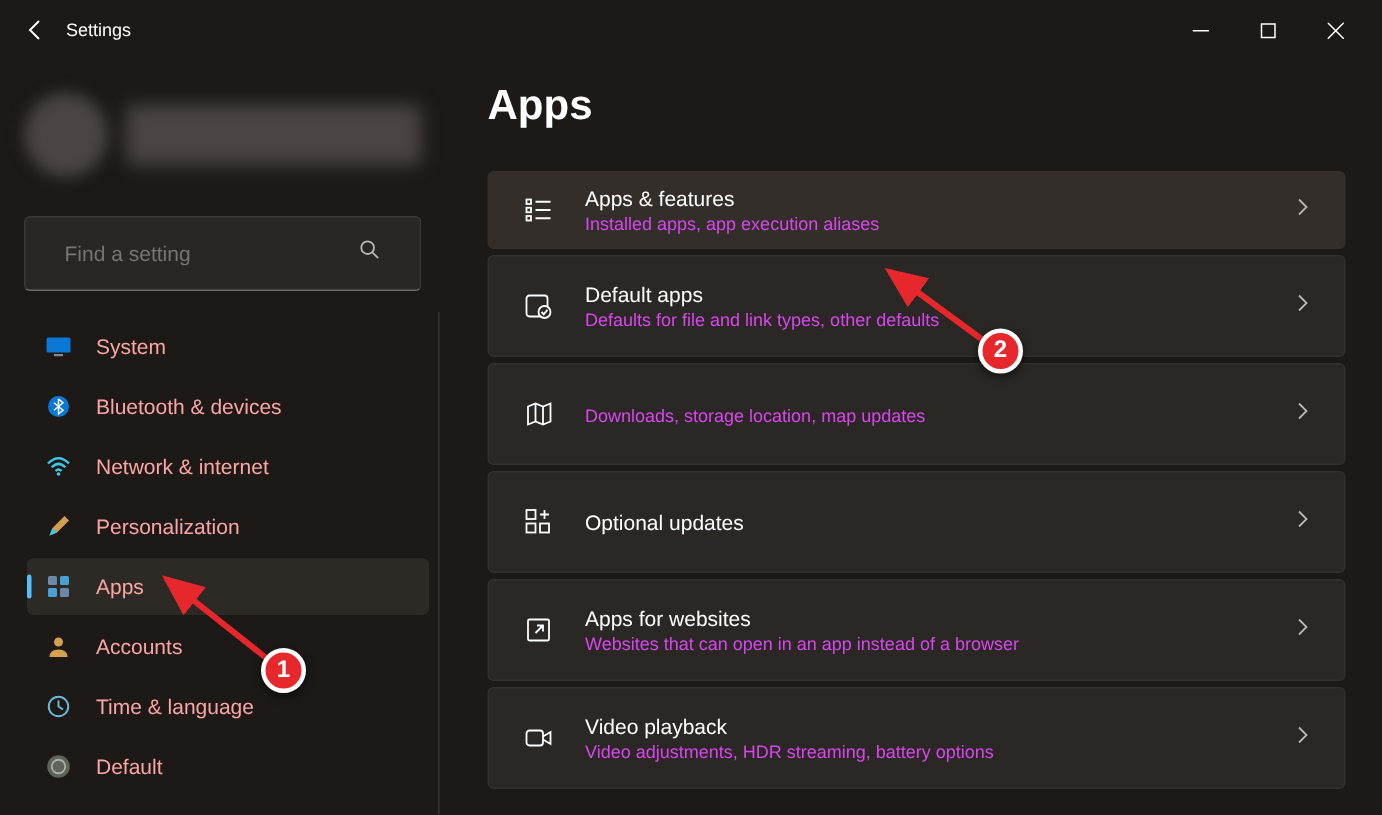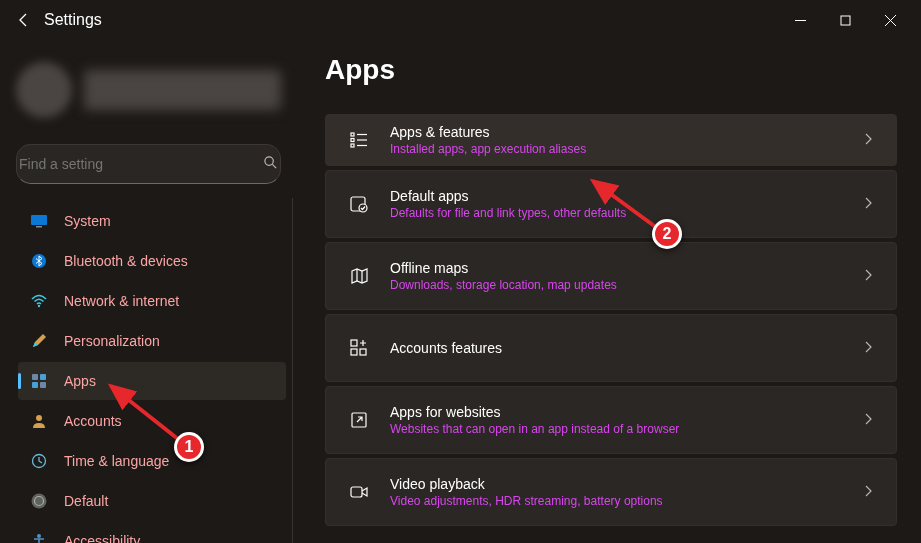--- a/index.html
+++ b/index.html
@@ -24,21 +24,21 @@
     }
     .back-btn {
       width: 32px;
       height: 32px;
       display: flex;
       align-items: center;
       justify-content: center;
       cursor: pointer;
     }
     .title {
-      font-size: 16px;
+      font-size: 12px;
       margin-left: 4px;
     }
     .window-controls {
       margin-left: auto;
       display: flex;
     }
     .win-ctrl {
       width: 45px;
       height: 32px;
       display: flex;
@@ -75,25 +75,25 @@
       background: #4a4542;
       filter: blur(6px);
       border-radius: 4px;
     }
     .search-wrap {
       padding: 8px 16px 14px 16px;
     }
     .search-box {
       background: #2a2623;
       border: 1px solid #3e3834;
-      border-radius: 15px;
-      height: 40px;
-      display: flex;
-      align-items: center;
-      padding: 0 2px;
+      border-radius: 4px;
+      height: 50px;
+      display: flex;
+      align-items: center;
+      padding: 0 26px;
       border-bottom: 1px solid #716a64;
     }
     .search-input {
       background: transparent;
       border: none;
       outline: none;
       color: #bcb5af;
       font-size: 14px;
       flex: 1;
     }
@@ -400,41 +400,40 @@
       </div>
 
       <div class="card">
         <span class="card-icon">
           <svg width="20" height="20" viewBox="0 0 20 20" stroke="#fff" stroke-width="1.2" fill="none">
               <path d="M3 5 L8 3 L13 5 L18 3 V15 L13 17 L8 15 L3 17 Z"></path>
               <path d="M8 3 V15 M13 5 V17"></path>
             </svg>
         </span>
         <div class="card-text">
-          <div class="card-title">Offline maps</div>
           <div class="card-desc">Downloads, storage location, map updates</div>
         </div>
         <span class="chevron">
           <svg width="12" height="12" viewBox="0 0 12 12">
               <path d="M4 1 L9 6 L4 11" stroke="#bcb5af" stroke-width="1.2" fill="none"></path>
             </svg>
         </span>
       </div>
 
       <div class="card">
         <span class="card-icon">
           <svg width="20" height="20" viewBox="0 0 20 20" stroke="#fff" stroke-width="1.2" fill="none">
               <rect x="2" y="2" width="6" height="6"></rect>
               <rect x="2" y="11" width="6" height="6"></rect>
               <rect x="11" y="11" width="6" height="6"></rect>
               <path d="M14 2 V8 M11 5 H17"></path>
             </svg>
         </span>
         <div class="card-text">
-          <div class="card-title">Accounts features</div>
+          <div class="card-title">Optional updates</div>
         </div>
         <span class="chevron">
           <svg width="12" height="12" viewBox="0 0 12 12">
               <path d="M4 1 L9 6 L4 11" stroke="#bcb5af" stroke-width="1.2" fill="none"></path>
             </svg>
         </span>
       </div>
 
       <div class="card">
         <span class="card-icon">

